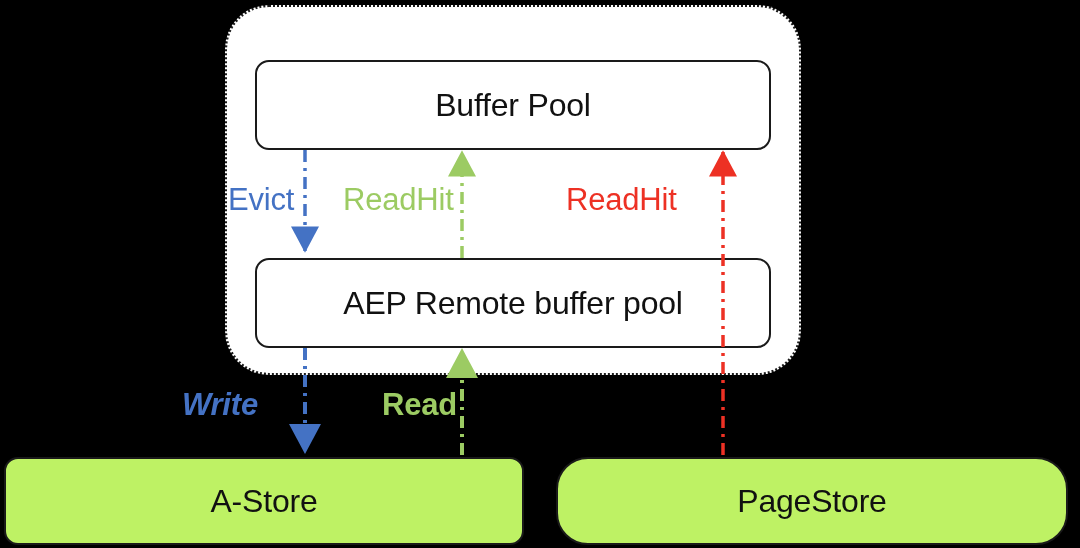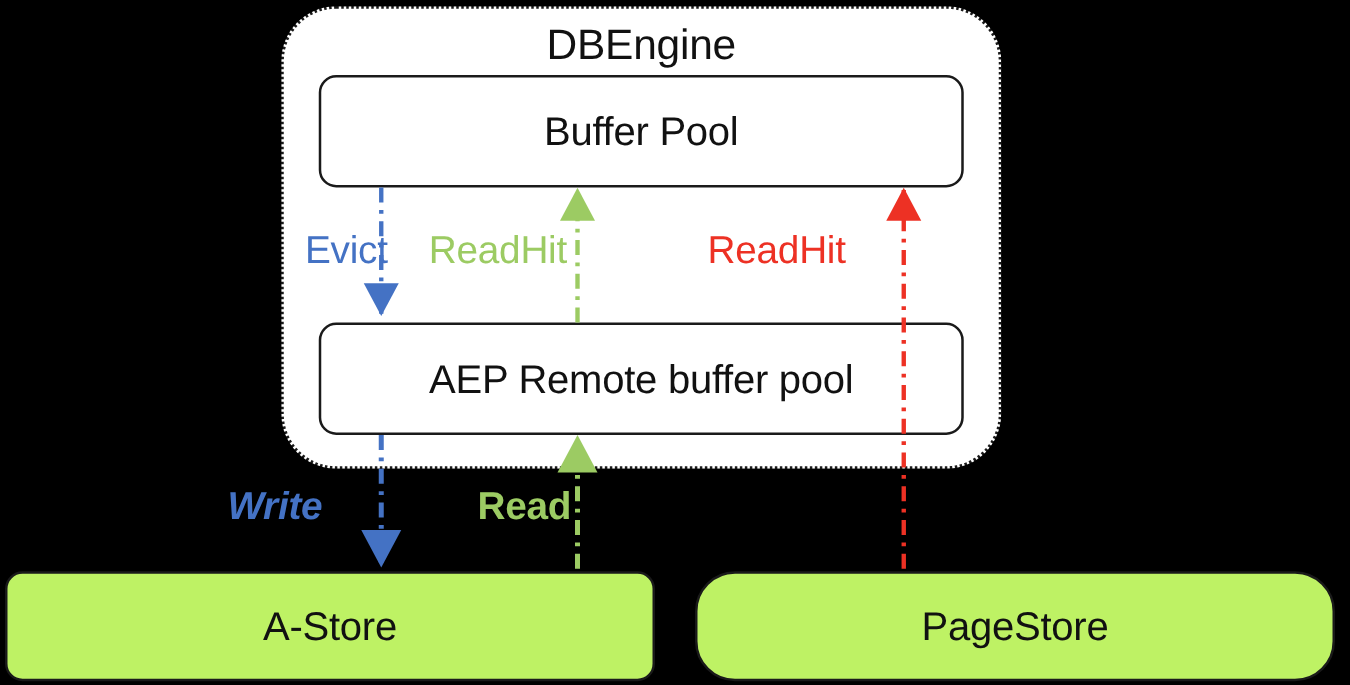--- a/index.html
+++ b/index.html
@@ -112,21 +112,20 @@
   .lbl-readmiss  { left: 566px; top: 184px; }
   .lbl-write     { left: 182px; top: 389px; }
   .lbl-read      { left: 382px; top: 389px; }
 </style>
 </head>
 <body>
 
 <div id="canvas" style="background: rgb(0, 0, 0);">
 
   <div class="dbengine-container" style="border-color: rgb(26, 26, 26); background: rgb(255, 255, 255);"></div>
-  <div class="dbengine-title">DBEngine</div>
 
   <div class="inner-box box-aep">
     <span>AEP Remote buffer pool</span>
   </div>
 
   <div class="inner-box box-buffer-pool">
     <span>Buffer Pool</span>
   </div>
 
   <div class="store-box box-astore">
@@ -154,21 +153,21 @@
 
     <line x1="462" y1="258" x2="462" y2="152" stroke="#9ccb63" stroke-width="3.5" stroke-dasharray="12 6 3 6" marker-end="url(#arrow-green-up)"></line>
 
     <line x1="723" y1="455" x2="723" y2="152" stroke="#ed3124" stroke-width="3.5" stroke-dasharray="12 6 3 6" marker-end="url(#arrow-red-up)"></line>
 
     <line x1="305" y1="348" x2="305" y2="452" stroke="#4472c4" stroke-width="4" stroke-dasharray="12 6 3 6" marker-end="url(#arrow-blue-down)"></line>
 
     <line x1="462" y1="455" x2="462" y2="350" stroke="#9ccb63" stroke-width="4" stroke-dasharray="12 6 3 6" marker-end="url(#arrow-green-up)"></line>
   </svg>
 
-  <div class="flow-label lbl-evict" style="color: rgb(68, 114, 196); margin-left: 16px;">Evict</div>
+  <div class="flow-label lbl-evict" style="color: rgb(68, 114, 196);">Evict</div>
 
   <div class="flow-label lbl-readhit" style="color: rgb(156, 203, 99);">ReadHit</div>
 
   <div class="flow-label lbl-readmiss" style="color: rgb(237, 49, 36);">ReadHit</div>
 
   <div class="flow-label bold lbl-write" style="color: rgb(68, 114, 196); font-style: italic;">Write</div>
 
   <div class="flow-label bold lbl-read" style="color: rgb(156, 203, 99);">Read</div>
 
 </div>

